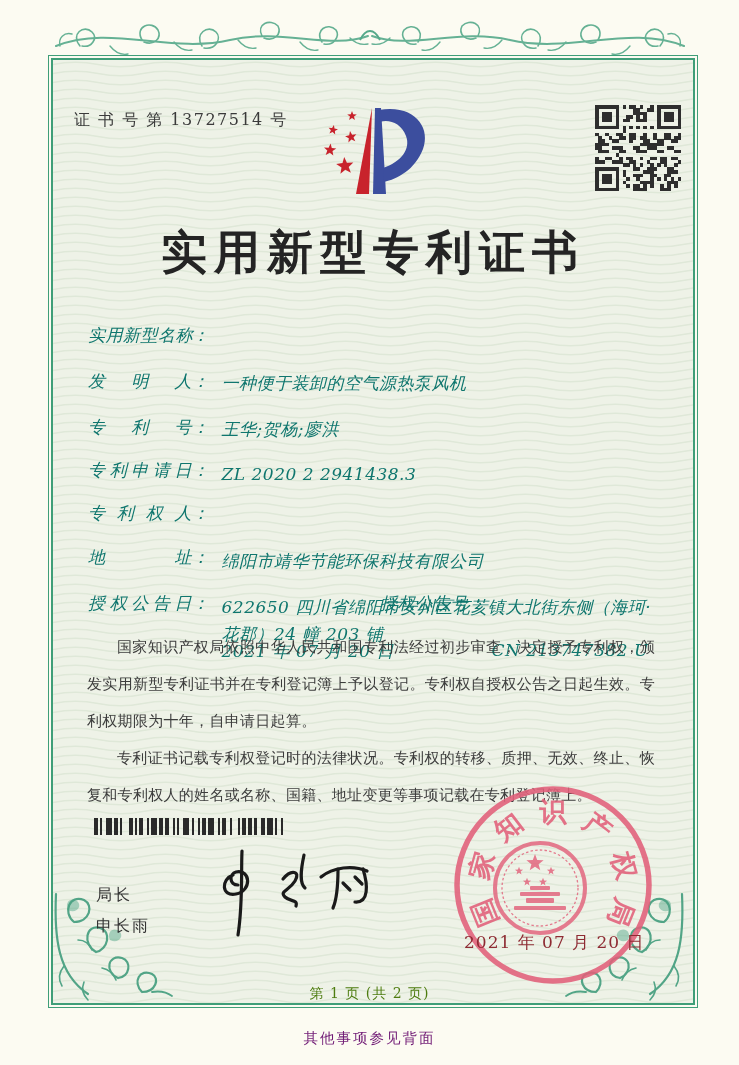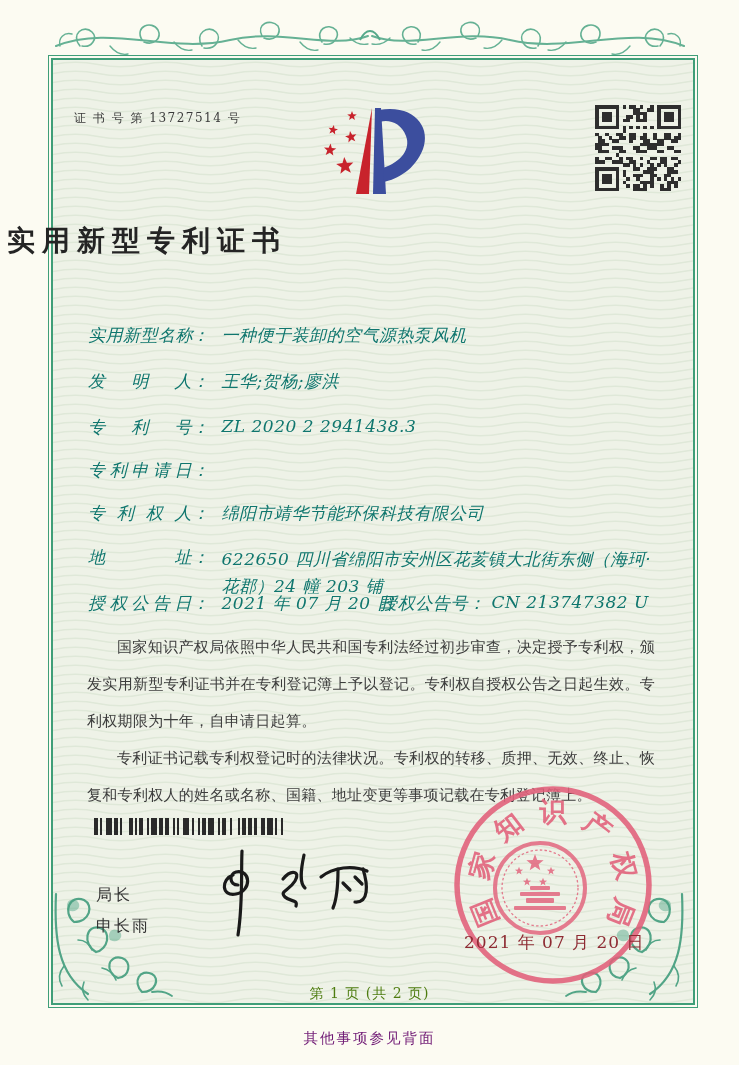--- a/index.html
+++ b/index.html
@@ -18,37 +18,37 @@
     position:absolute;left:48px;top:55px;width:650px;height:953px;
     border:1px solid #3f9e78;box-sizing:border-box;
   }
   .frame::after{
     content:"";position:absolute;inset:2px;border:2px solid #3f9e78;
   }
   .guilloche{position:absolute;left:53px;top:60px;width:640px;height:943px;}
 
   .cert-no{
     position:absolute;left:74px;top:110px;
-    font-size:12px;letter-spacing:1.5px;color:#3a3a3a;
+    font-size:16px;letter-spacing:1.5px;color:#3a3a3a;
   }
   .title{
-    position:absolute;left:0;right:0;top:222px;text-align:left;
-    font-size:28px;font-weight:700;letter-spacing:7px;text-indent:7px;color:#242424;
+    position:absolute;left:0;right:0;top:222px;text-align:center;
+    font-size:46px;font-weight:700;letter-spacing:7px;text-indent:7px;color:#242424;
   }
 
   .row{
     position:absolute;left:88px;display:flex;align-items:flex-start;
     font-size:17px;color:#0f766e;letter-spacing:.5px;white-space:nowrap;font-style:italic;
   }
   .row .lbl{
     display:inline-block;width:104px;flex:0 0 104px;
     text-align:justify;text-align-last:justify;text-justify:inter-character;
   }
   .row .colon{flex:0 0 auto;}
-  .row .val{margin-left:12px;}
+  .row .val{margin-left:12px;margin-top:48px;}
   .row.wrap{white-space:normal;}
   .row.wrap .val{width:432px;line-height:27px;}
 
   .paras{
     position:absolute;left:87px;top:629px;width:568px;
     font-size:15px;line-height:37px;letter-spacing:.3px;color:#3c3c3c;
     text-align:justify;
   }
   .paras p{margin:0;text-indent:2em;}
 

